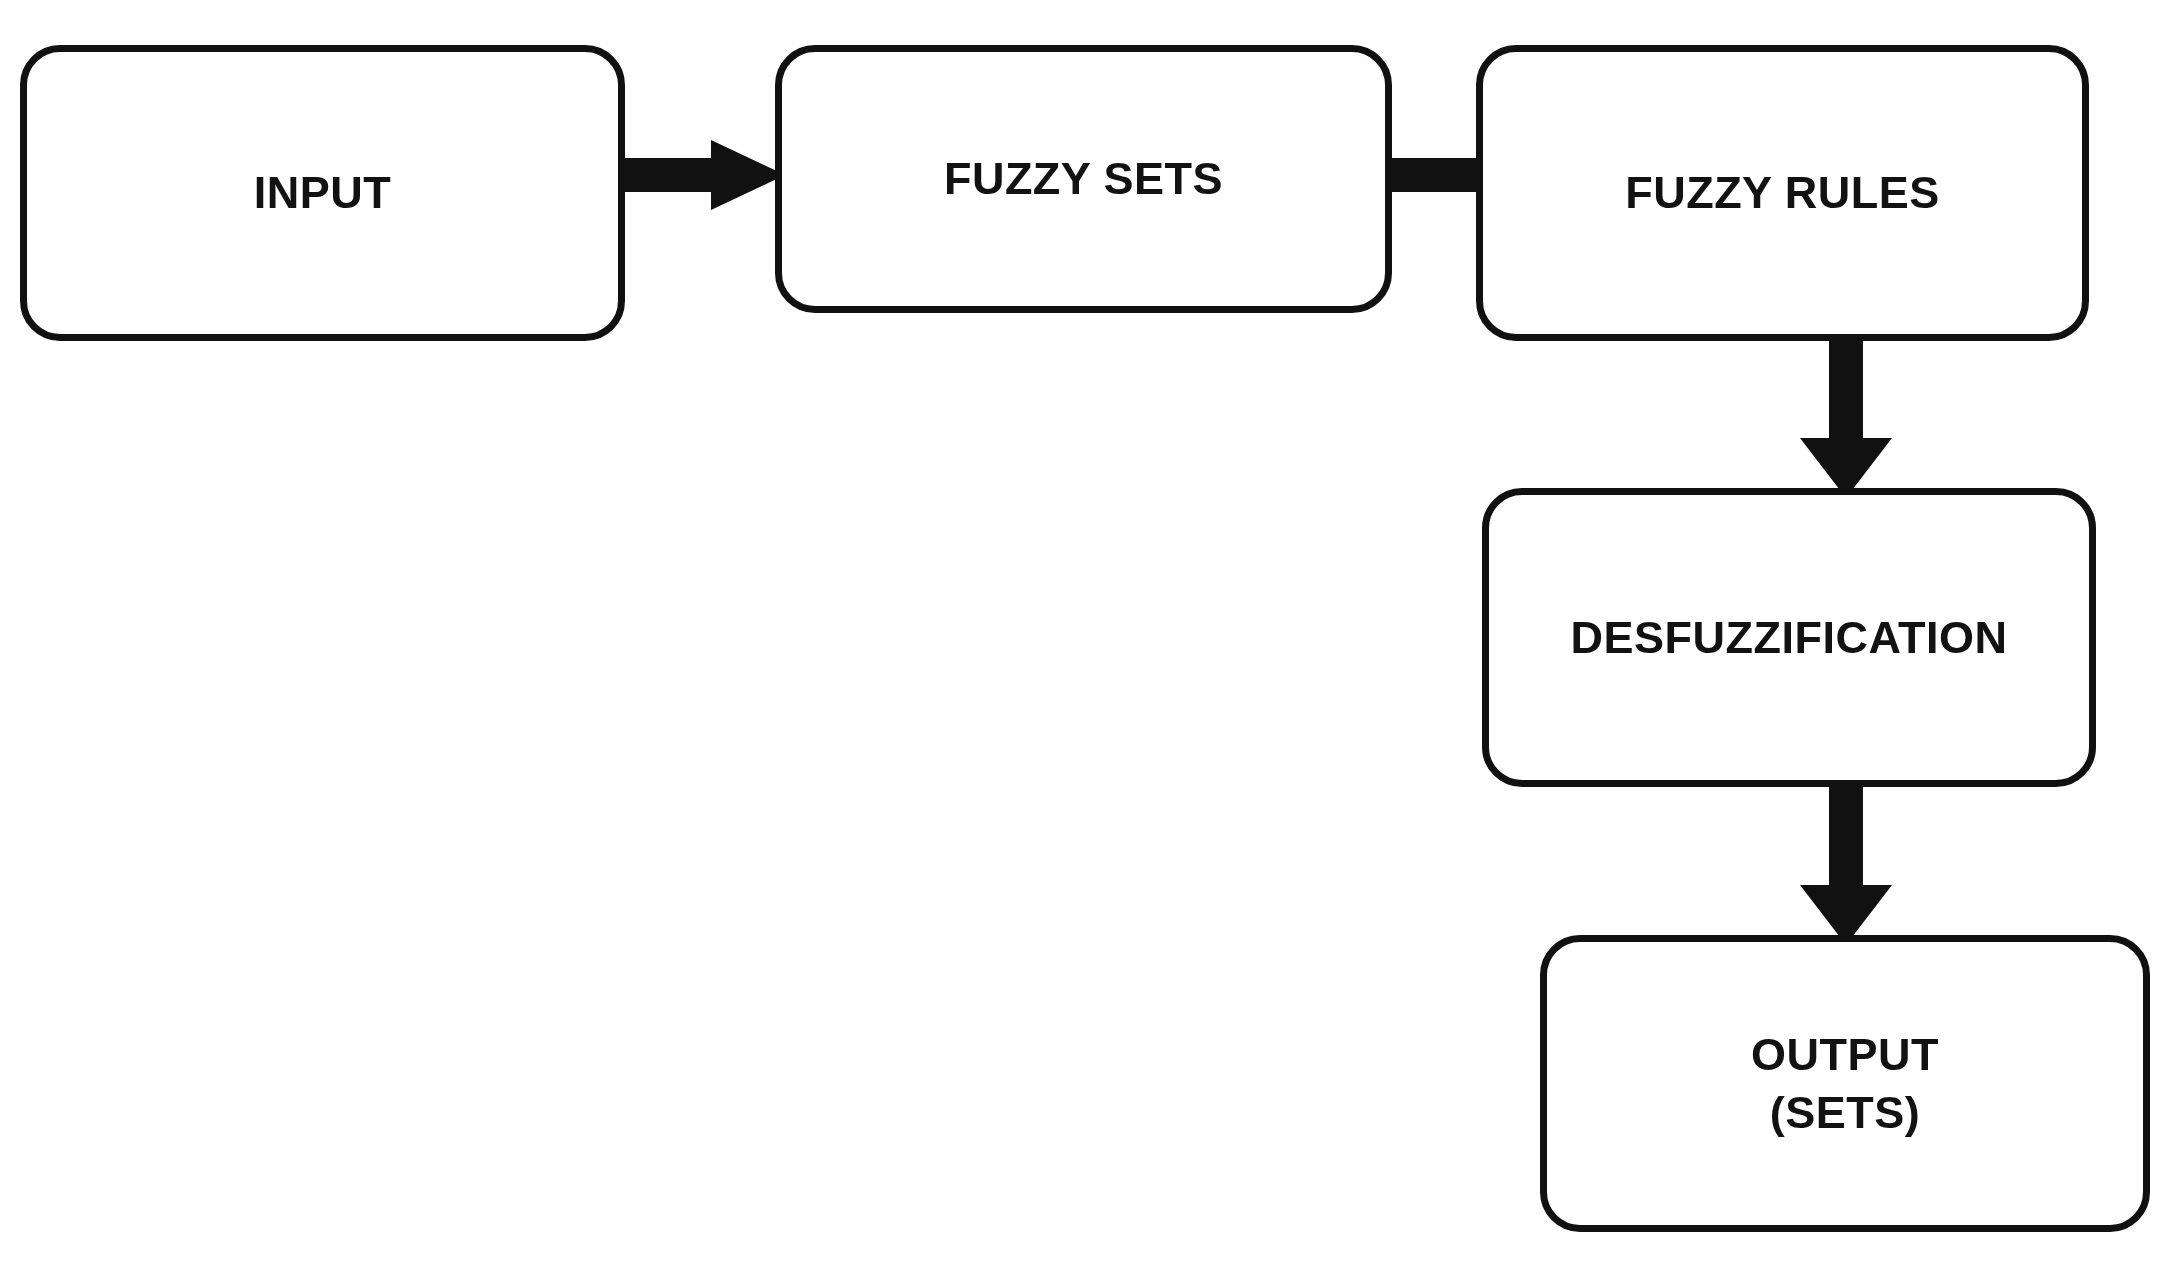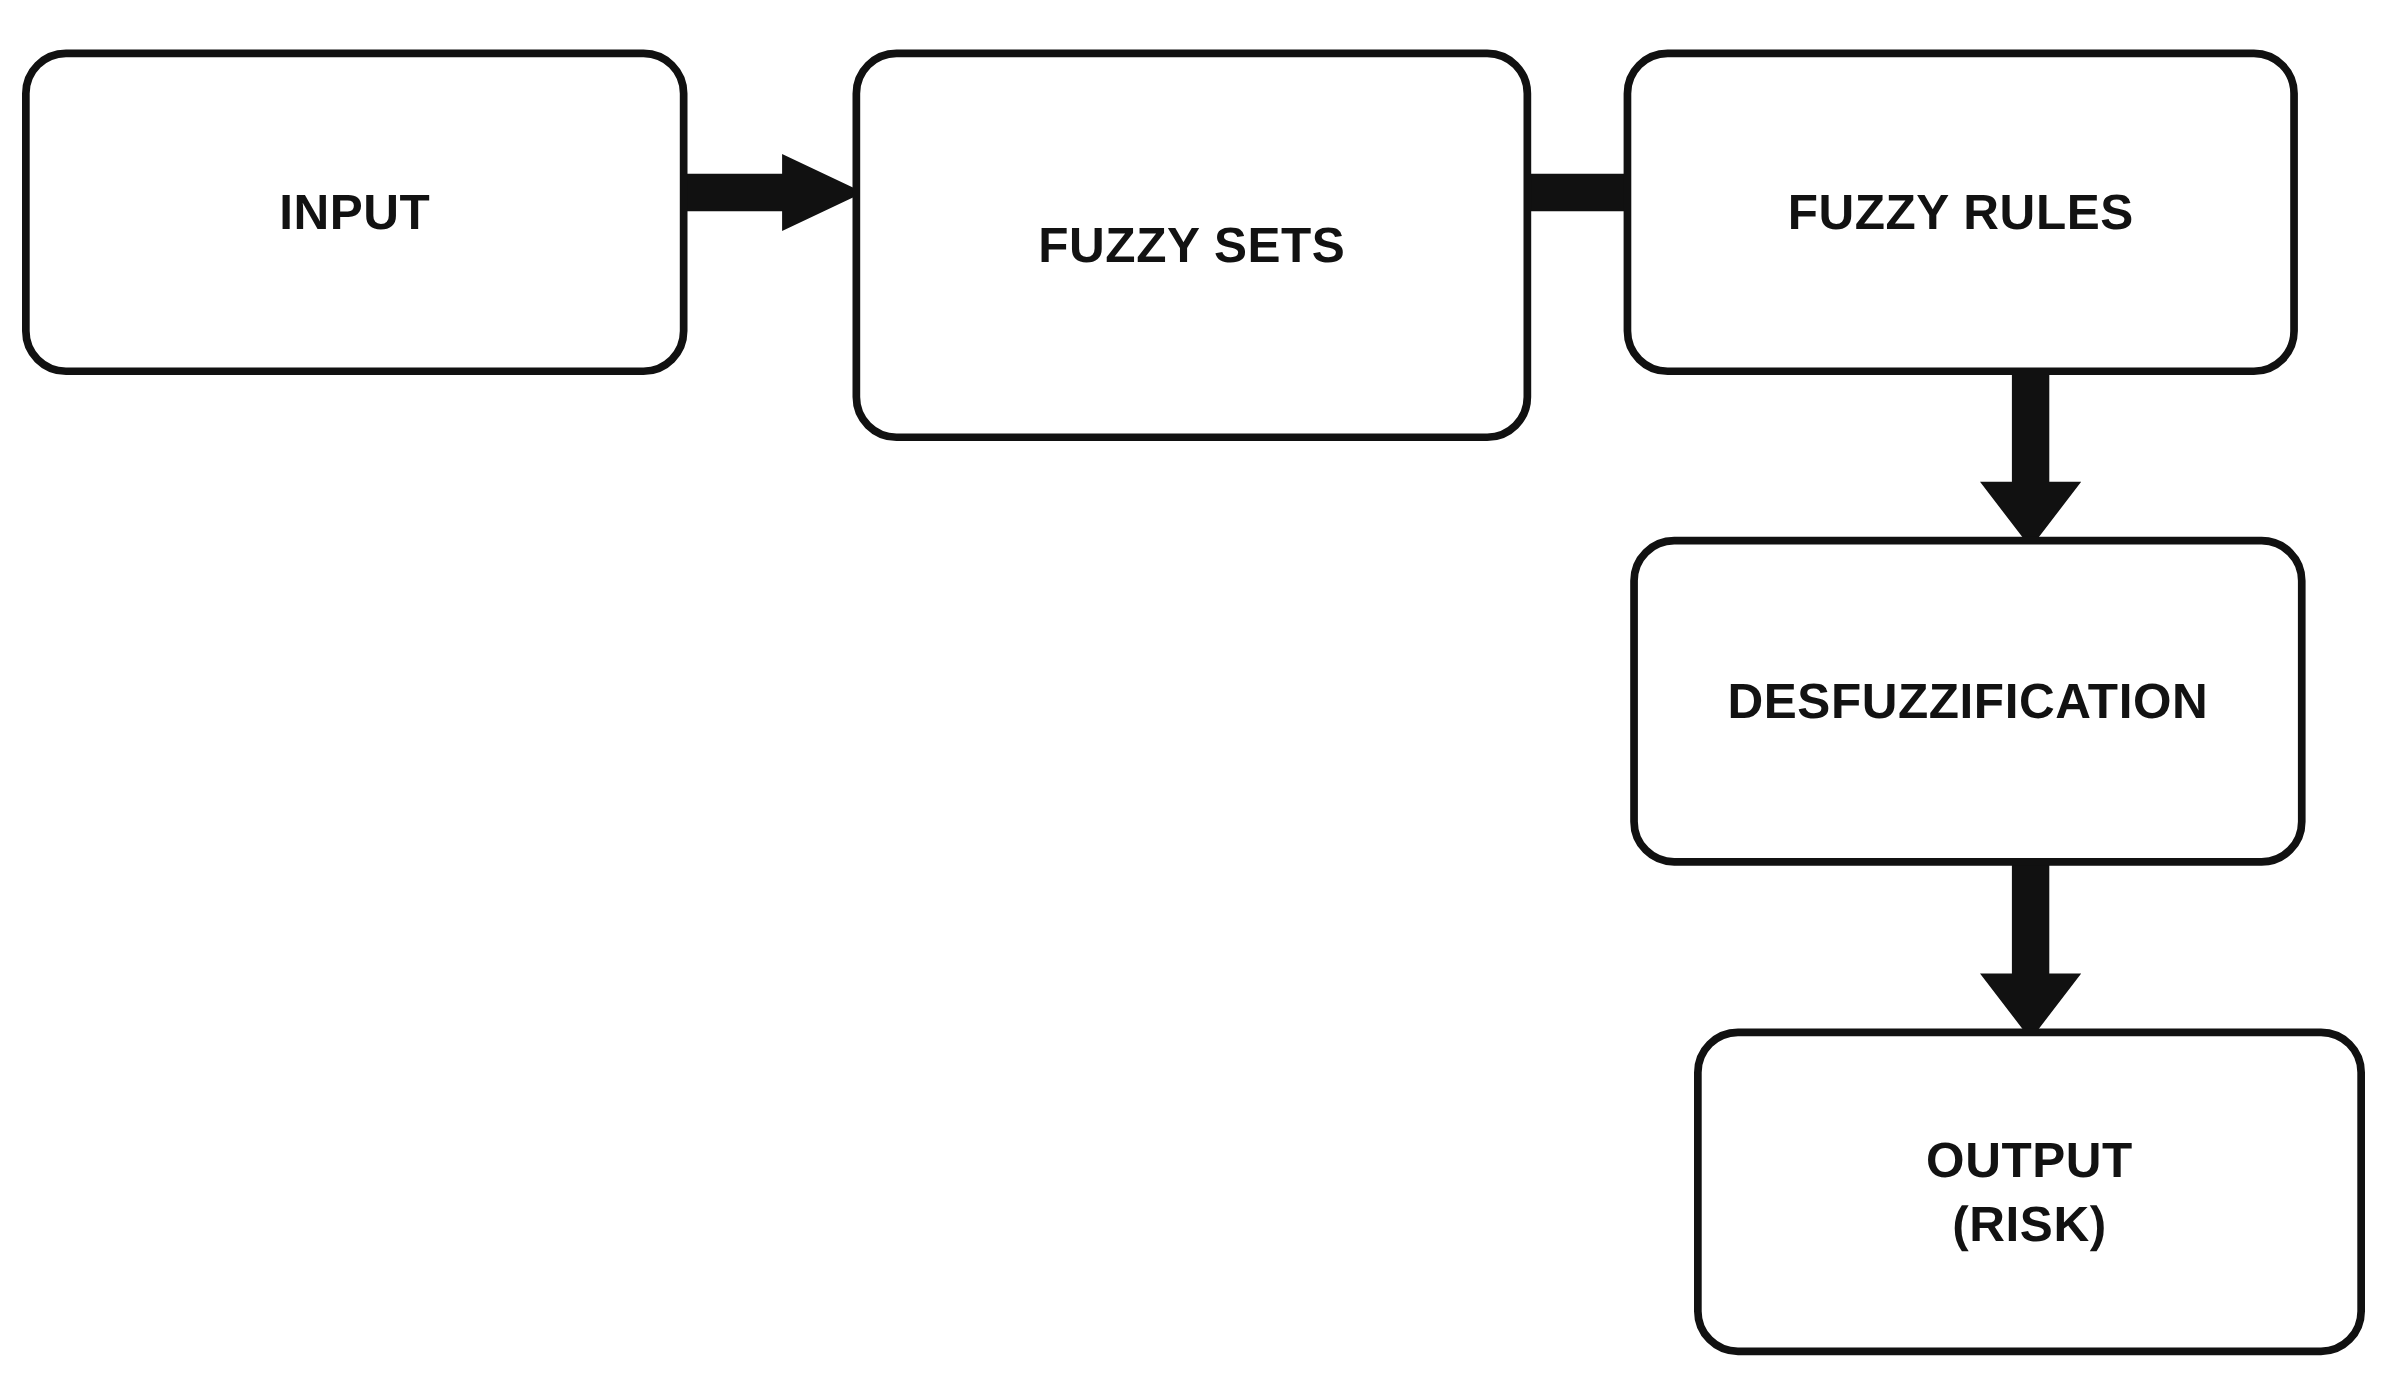--- a/index.html
+++ b/index.html
@@ -33,21 +33,21 @@
     font-weight: bold;
     color: #121212;
     font-size: 45px;
     line-height: 1.28;
     letter-spacing: 0.5px;
     text-align: center;
     white-space: nowrap;
   }
   
   #node-input        { left: 20px;   top: 45px;  width: 605px; height: 296px; }
-  #node-fuzzy-sets   { left: 775px;  top: 45px;  width: 617px; height: 356px; }
+  #node-fuzzy-sets   { left: 775px;  top: 45px;  width: 617px; height: 268px; }
   #node-fuzzy-rules  { left: 1476px; top: 45px;  width: 613px; height: 296px; }
   #node-desfuzz      { left: 1482px; top: 488px; width: 614px; height: 299px; }
   #node-output       { left: 1540px; top: 935px; width: 610px; height: 297px; align-items: center; }
 
   
   .arrow-svg {
     position: absolute;
     z-index: 2;
     overflow: visible;
   }
@@ -72,21 +72,21 @@
   <div class="node" id="node-fuzzy-rules">
     <div class="line">FUZZY RULES</div>
   </div>
 
   <div class="node" id="node-desfuzz">
     <div class="line">DESFUZZIFICATION</div>
   </div>
 
   <div class="node" id="node-output">
     <div class="line">OUTPUT</div>
-    <div class="line">(RISK)</div>
+    <div class="line">(SETS)</div>
   </div>
 
   <svg class="arrow-svg" id="arrow-input-to-sets" viewBox="0 0 170 70">
     <polygon points="0,18 96,18 96,0 170,35 96,70 96,52 0,52" fill="#111111"></polygon>
   </svg>
 
   <svg class="arrow-svg" id="arrow-sets-to-rules" viewBox="0 0 170 70">
     <polygon points="0,18 96,18 96,0 170,35 96,70 96,52 0,52" fill="#111111"></polygon>
   </svg>
 

